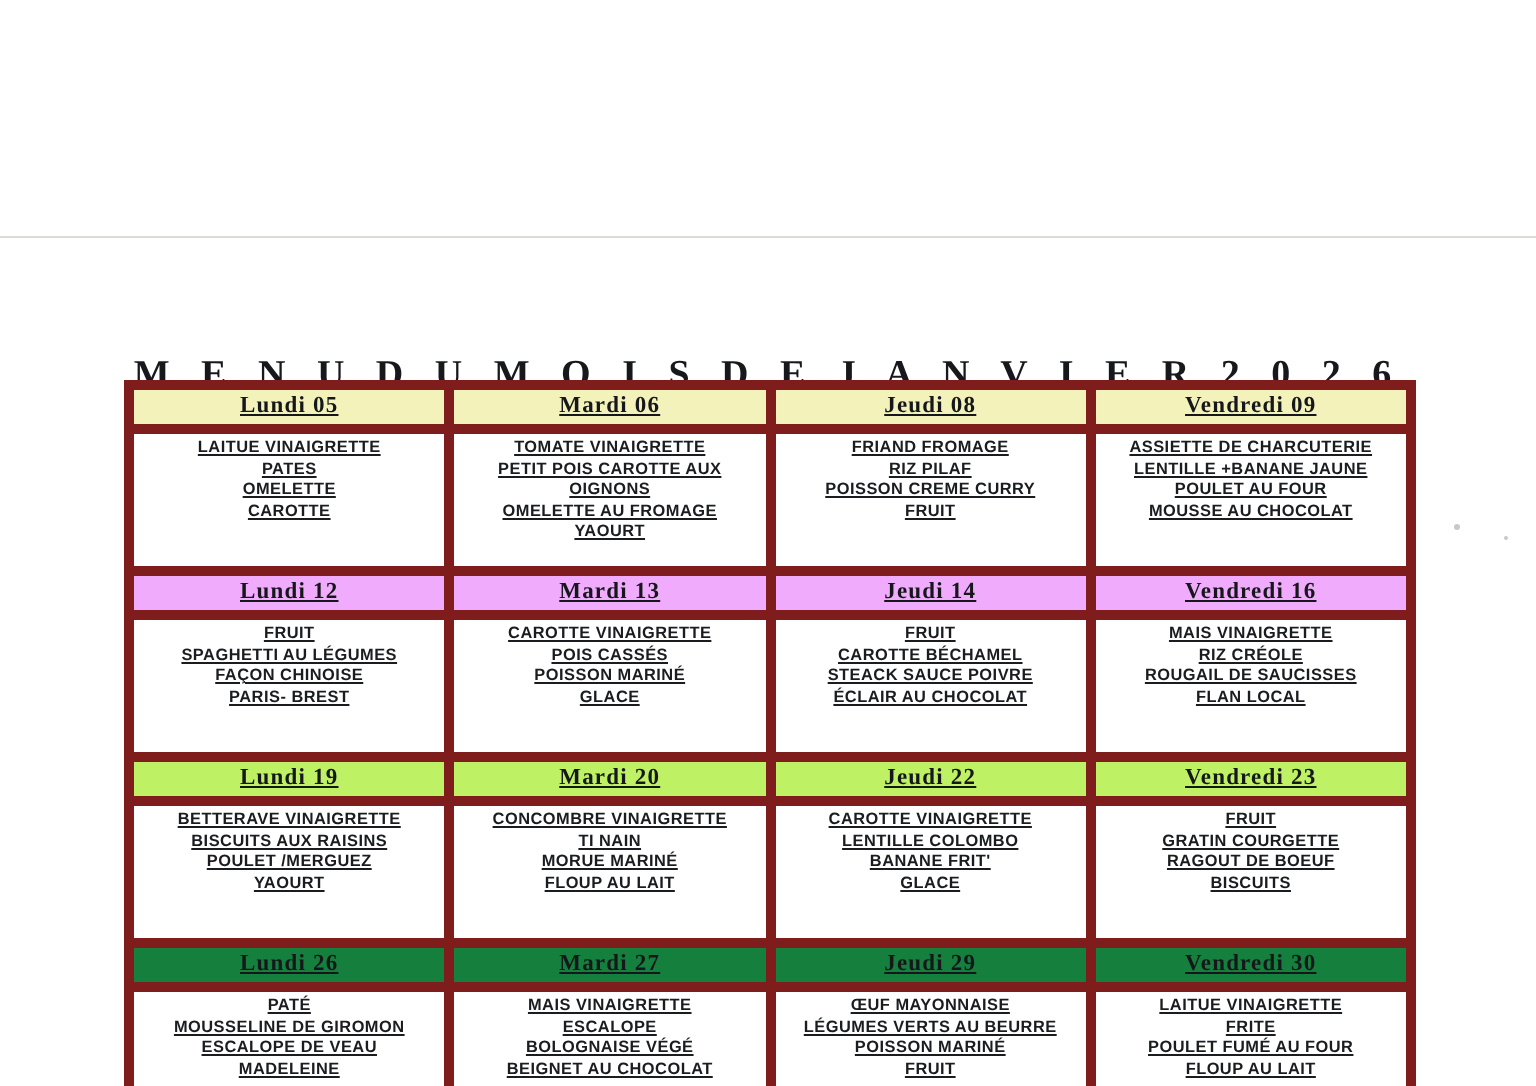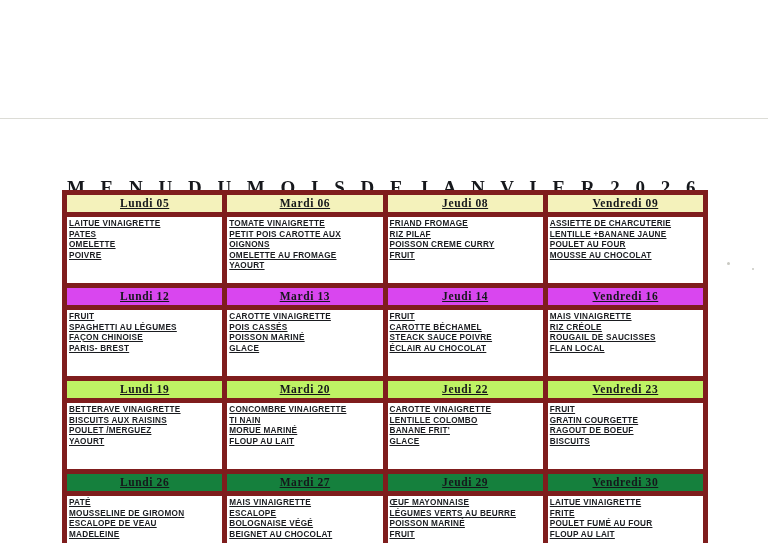--- a/index.html
+++ b/index.html
@@ -69,35 +69,36 @@
     text-align: center;
     font-family: "Liberation Serif", serif;
     font-weight: bold;
     font-size: 11.5px;
     letter-spacing: 0.6px;
     color: #15171b;
     padding: 4px 2px 3px 2px;
     height: 13px;
   }
   .dishes {
+    text-align: center;
     font-family: "Liberation Sans", sans-serif;
     font-weight: bold;
     font-size: 8.2px;
     letter-spacing: 0.25px;
     line-height: 10.6px;
     color: #1a1c20;
     padding: 7px 3px 8px 3px;
     height: 62px;
   }
   .dish {
     display: block;
     white-space: nowrap;
   }
   .wk-yellow { background: #f4f2bb; }
-  .wk-pink   { background: #d946ef; }
+  .wk-pink   { background: #f0abfc; }
   .wk-green  { background: #bef264; }
   .wk-blue   { background: #15803d; }
   .cell-white { background: #ffffff; }
 </style>
 </head>
 <body>
 
 <div class="page">
 
   <div class="scan-line"></div>
@@ -113,21 +114,21 @@
         <td class="day-head wk-yellow">Lundi 05</td>
         <td class="day-head wk-yellow">Mardi 06</td>
         <td class="day-head wk-yellow">Jeudi 08</td>
         <td class="day-head wk-yellow">Vendredi 09</td>
       </tr>
       <tr>
         <td class="dishes cell-white">
           <span class="dish">LAITUE VINAIGRETTE</span>
           <span class="dish">PATES</span>
           <span class="dish">OMELETTE</span>
-          <span class="dish">POIVRE</span>
+          <span class="dish">CAROTTE</span>
         </td>
         <td class="dishes cell-white">
           <span class="dish">TOMATE VINAIGRETTE</span>
           <span class="dish">PETIT POIS CAROTTE AUX</span>
           <span class="dish">OIGNONS</span>
           <span class="dish">OMELETTE AU FROMAGE</span>
           <span class="dish">YAOURT</span>
         </td>
         <td class="dishes cell-white">
           <span class="dish">FRIAND FROMAGE</span>

